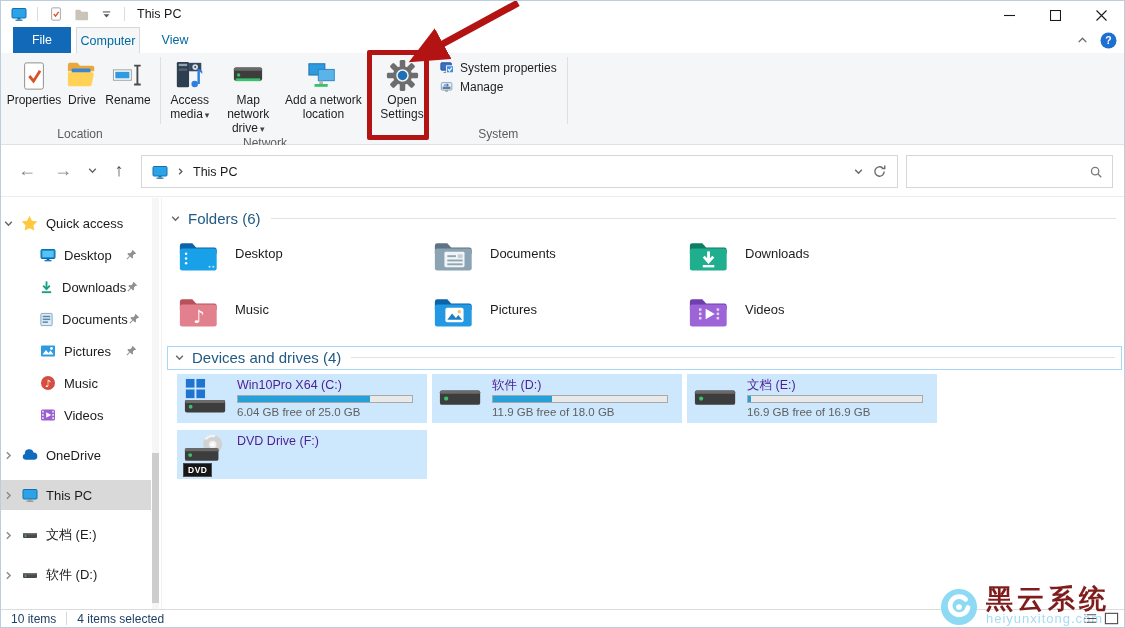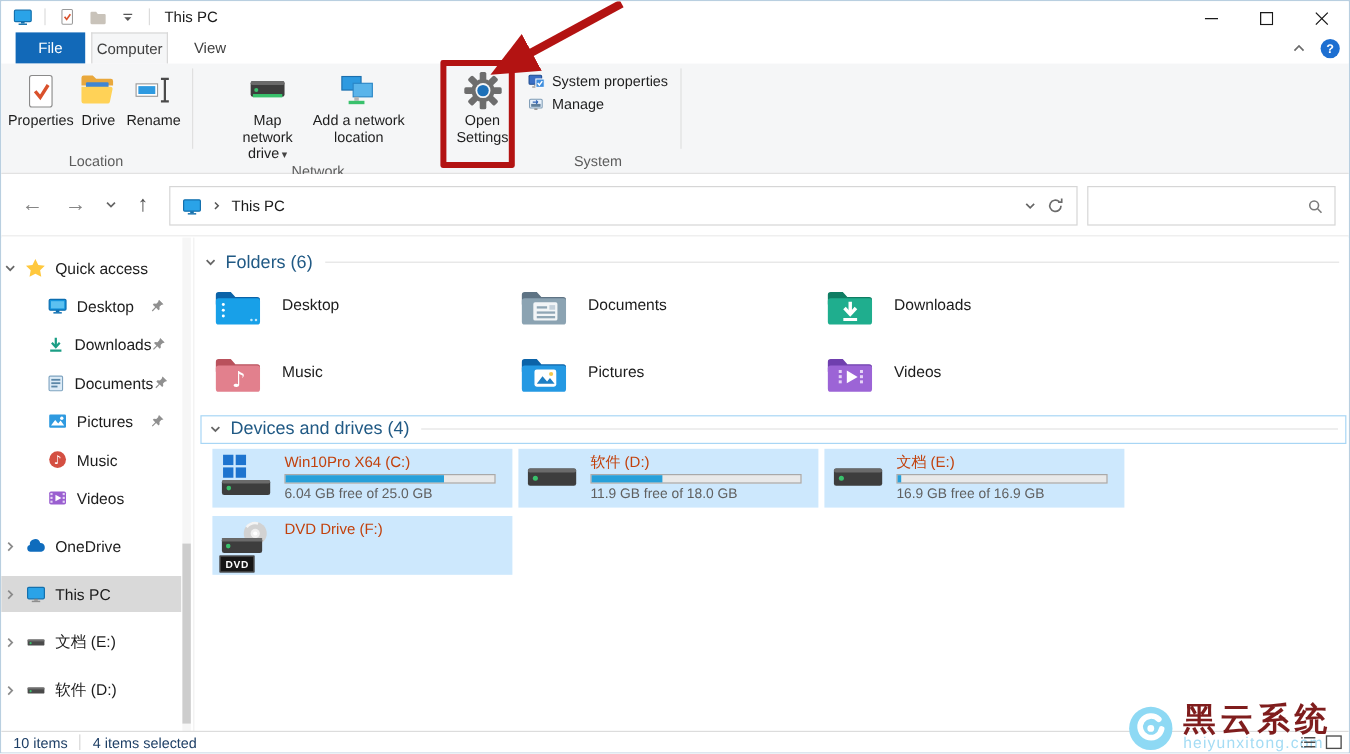--- a/index.html
+++ b/index.html
@@ -9,21 +9,21 @@
   
   #titlebar{position:absolute;left:0;top:0;width:100%;height:26px;display:flex;align-items:center;gap:5px;
             padding-left:8px;box-sizing:border-box;background:#fff;}
   .tsep{width:1px;height:14px;background:#dcdcdc;margin:0 3px}
   .qat{display:flex;align-items:center;justify-content:center;width:20px;height:22px}
   #window-title{font-size:12.5px;color:#1a1a1a;margin-left:4px}
   .wctrls{position:absolute;right:0;top:0;display:flex}
   .wc{width:46px;height:28px;display:flex;align-items:center;justify-content:center}
   
   #tabsrow{position:absolute;top:26px;left:0;width:100%;height:26px;background:#fff;display:flex;}
-  .tab{height:26px;display:flex;align-items:center;justify-content:center;font-size:12.5px;color:#404040;box-sizing:border-box}
+  .tab{height:26px;display:flex;align-items:center;justify-content:center;font-size:12.5px;color:#0369a1;box-sizing:border-box}
   .tab.file{background:#1269b8;color:#fff;width:58px;margin-left:12px}
   .tab.active{background:#f5f6f7;border:1px solid #d8d8d8;border-bottom:none;width:64px;margin-left:5px}
   .tab.plain{width:50px;margin-left:10px}
   .tabsright{position:absolute;right:7px;top:31px;display:flex;gap:11px;align-items:center}
   
   #ribbon{position:absolute;top:52px;left:0;width:100%;height:92px;background:#f5f6f7;border-bottom:1px solid #e2e2e2;
           display:flex;box-sizing:border-box;padding-left:3px;align-items:stretch}
   .rgrp{display:flex;flex-direction:column}
   .grp-loc{width:152px}.grp-net{width:200px}.grp-set{width:56px}
   .rgrp .btns{display:flex;flex:1;align-items:flex-start;justify-content:center}
@@ -76,21 +76,21 @@
   #hdr-drives{left:5px;top:148px;right:2px;border:1px solid #a8d6f5;padding:2px 6px 3px;box-sizing:border-box}
   #folders-grid{position:absolute;left:15px;top:38px;display:grid;grid-template-columns:repeat(3,255px);grid-auto-rows:56px}
   .ftile{display:flex;align-items:flex-start;padding-top:2px}
   .ftile .fic{width:46px;margin-right:12px;flex:none}
   .flabel{font-size:13px;color:#1c1c1c;margin-top:8px}
   #drives-grid{position:absolute;left:15px;top:176px;display:grid;grid-template-columns:repeat(3,250px);gap:7px 5px}
   .dtile{display:flex;padding:4px 6px;height:41px;box-sizing:content-box}
   .dtile.sel{background:#cde8fd}
   .dic{width:48px;position:relative;margin-right:6px;flex:none}
   .dinfo{display:flex;flex-direction:column;flex:1;min-width:0}
-  .dname{font-size:12.5px;color:#c2410c;line-height:15px;white-space:nowrap}
+  .dname{font-size:12.5px;color:#4c1d95;line-height:15px;white-space:nowrap}
   .dbar{height:11px;border:1px solid #a9a9a9;background:#e9e9e9;margin:2px 8px 2px 0}
   .dfill{height:100%;background:#26a0da}
   .dfree{font-size:11.5px;color:#606060;line-height:14px;white-space:nowrap}
   .dvd-badge{position:absolute;left:0;bottom:-2px;background:#161616;color:#fff;font-size:8.5px;font-weight:bold;
              padding:1px 4px;letter-spacing:.5px;border:1px solid #4d4d4d}
   
   #statusbar{position:absolute;left:0;bottom:0;width:100%;height:18px;border-top:1px solid #dcdcdc;display:flex;
              align-items:center;font-size:12px;color:#1e3f66;background:#fff;box-sizing:border-box;padding-left:10px;gap:10px}
   .sdiv{width:1px;height:13px;background:#d6d6d6}
   #viewtoggles{position:absolute;right:5px;bottom:1px;display:flex;gap:6px;z-index:40;background:transparent}
@@ -226,20 +226,36 @@
               </svg>
             </span>
           <span>Rename</span>
         </div>
       </div>
       <div class="glabel">Location</div>
     </div>
     <div class="vsep"></div>
     <div class="rgrp grp-net">
       <div class="btns">
+        <div class="rbtn w-acc">
+          <span class="ric">
+              <svg width="32" viewBox="0 0 34 32">
+                <rect x="3" y="2" width="13" height="27" rx="1.5" fill="#2c3e50"></rect>
+                <rect x="5" y="4" width="9" height="2.5" fill="#8fa6b5"></rect>
+                <rect x="5" y="9" width="9" height="2.5" fill="#55626e"></rect>
+                <rect x="16" y="3" width="13" height="9" fill="#34495e"></rect>
+                <circle cx="22.5" cy="7.5" r="3" fill="#d5dde3"></circle>
+                <circle cx="22.5" cy="7.5" r="1" fill="#34495e"></circle>
+                <circle cx="22" cy="25.5" r="3.5" fill="#2f7fe0"></circle>
+                <rect x="24.9" y="12" width="2.6" height="13.5" fill="#2f7fe0"></rect>
+                <path d="M24.9 12 q4.2 .6 5.1 3.2 v-3.6 q-2.1-2-5.1-2.3 z" fill="#2f7fe0"></path>
+              </svg>
+            </span>
+          <span><span>Access media</span><span class="caret">▾</span></span>
+        </div>
         <div class="rbtn w-map">
           <span class="ric">
               <svg width="32" viewBox="0 0 34 32">
                 <rect x="2" y="8" width="30" height="14" rx="2" fill="#3d3d3d"></rect>
                 <rect x="2" y="8" width="30" height="3.5" rx="1.7" fill="#6a6a6a"></rect>
                 <circle cx="7" cy="16" r="1.8" fill="#39c16c"></circle>
                 <rect x="4" y="19.5" width="26" height="3" fill="#39c16c"></rect>
               </svg>
             </span>
           <span><span>Map network drive</span><span class="caret">▾</span></span>

